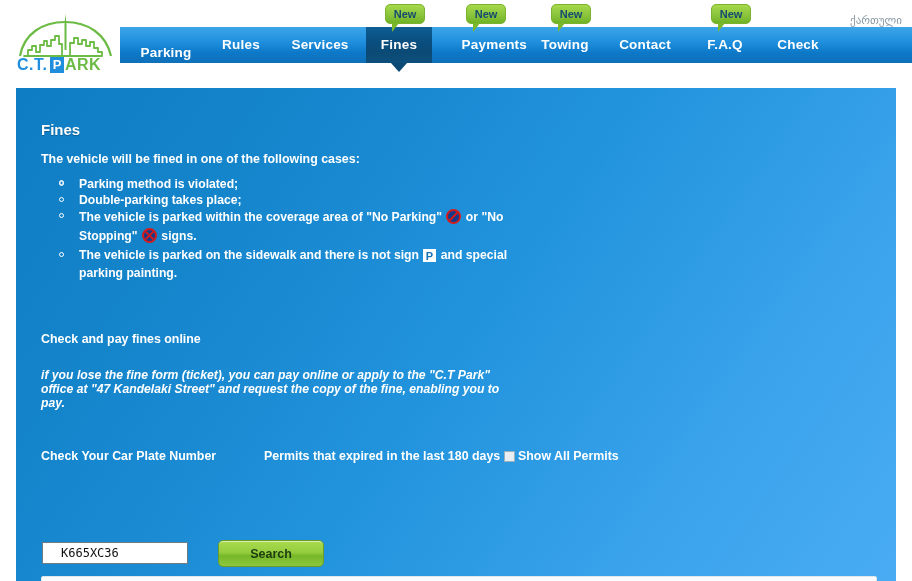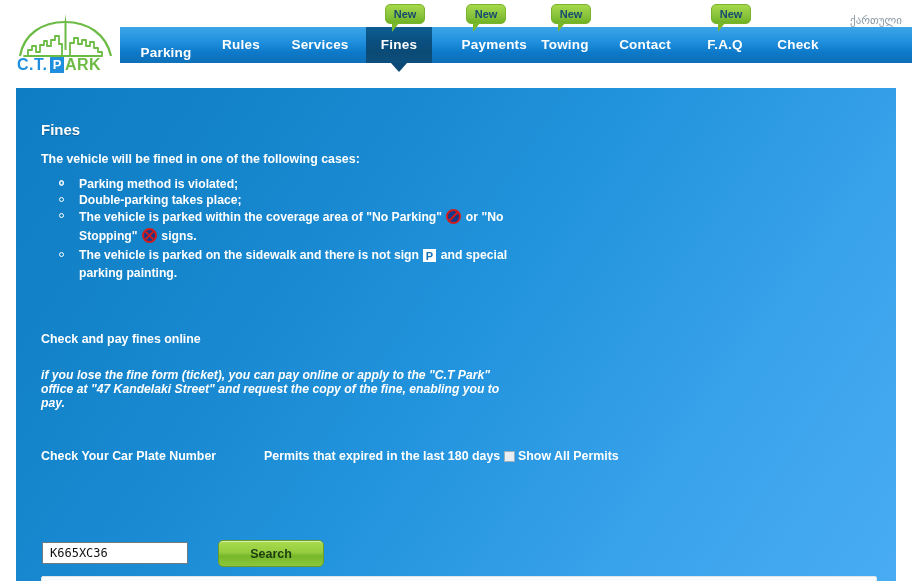--- a/index.html
+++ b/index.html
@@ -177,21 +177,21 @@
   }
 
   #plate-input {
     position: absolute; left: 26px; top: 454px;
     width: 146px; height: 22px;
     background: #ffffff;
     border: 1px solid #6d7b85;
     color: #111111;
     font-family: "DejaVu Sans Mono", monospace;
     font-size: 12px;
-    padding: 0 7px;
+    padding: 0 18px;
     outline: none;
   }
   #search-button {
     position: absolute; left: 202px; top: 452px;
     width: 106px; height: 27px;
     border: 1px solid #6c9c28;
     border-radius: 5px;
     background: linear-gradient(to bottom, #a9db4e 0%, #95cd3f 45%, #76b829 60%, #8cc73d 100%);
     color: #1d3d10;
     font-size: 12.5px;

